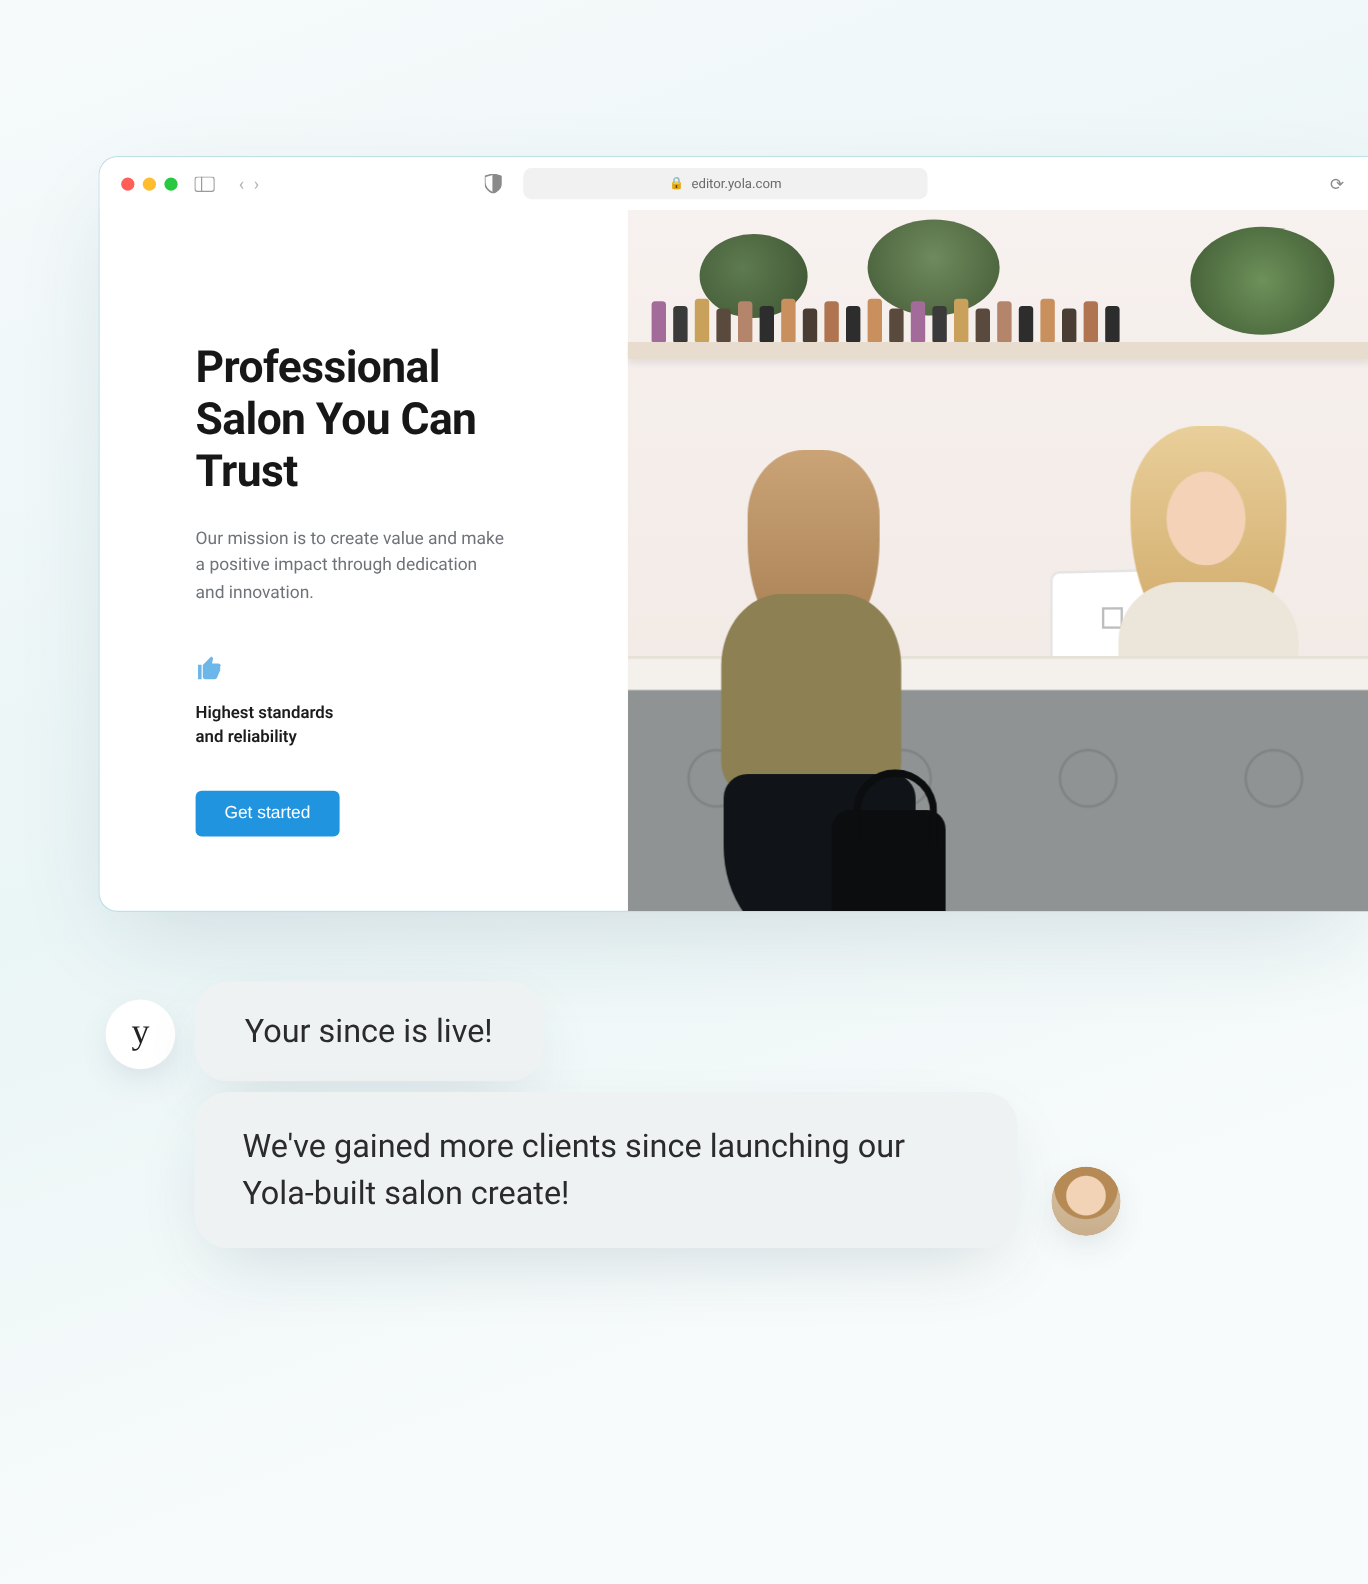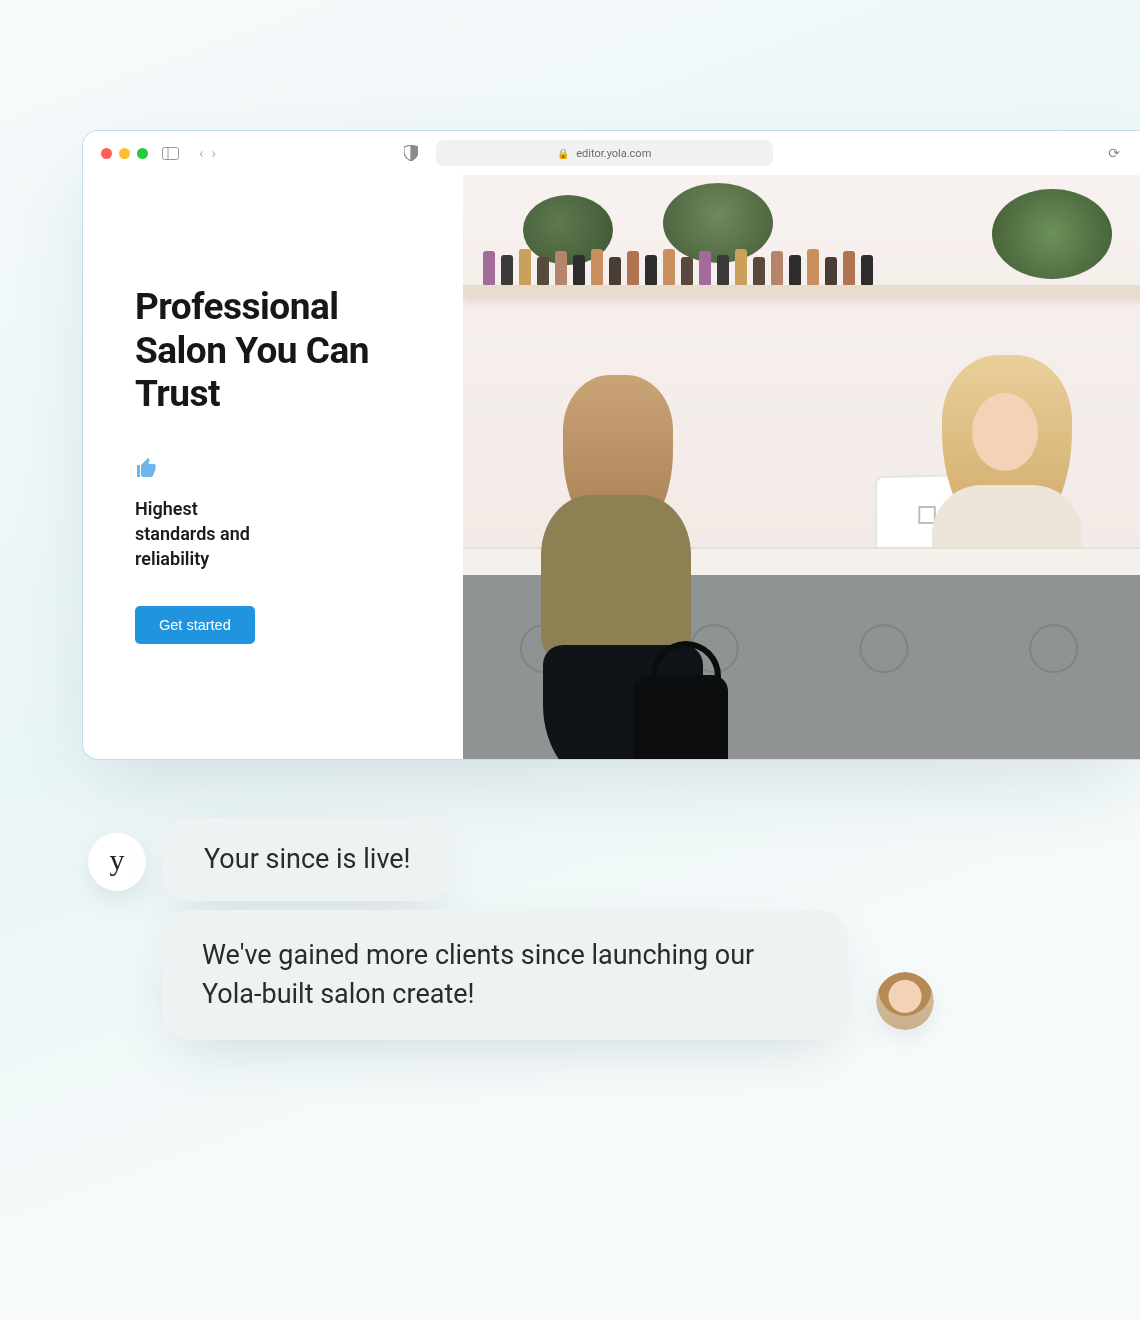--- a/index.html
+++ b/index.html
@@ -59,22 +59,22 @@
   }
   .addr .lock{font-size:10px;color:#8a8a8a;}
   .reload{color:#8a8a8a; margin-left:auto; margin-right:4px; font-size:14px;}
   .chrome-right{flex:1; display:flex; align-items:center;}
 
   .site {
     display:flex;
     height: calc(100% - 44px);
   }
   .left {
-    width: 380px;
-    padding: 110px 60px 0 52px;
+    width: 440px;
+    padding: 110px 60px 0 80px;
   }
   .headline {
     font-size: 37px;
     font-weight: 700;
     line-height: 1.18;
     color:#171717;
     letter-spacing:-.5px;
   }
   .mission {
     margin-top:22px;
@@ -86,21 +86,21 @@
   .features {
     display:flex;
     gap:28px;
     margin-top:40px;
   }
   .feat { width:130px; }
   .feat .ico { color:#6cb6e9; height:26px; }
   .feat .ico svg{width:24px;height:24px;fill:currentColor;}
   .feat .txt {
     margin-top:14px;
-    font-size:18px;
+    font-size:14px;
     font-weight:600;
     line-height:1.4;
     color:#1b1b1b;
   }
   .cta {
     margin-top:34px;
     display:inline-block;
     background:#2094df;
     color:#fff;
     font-size:14.5px;
@@ -213,20 +213,21 @@
       <span>editor.yola.com</span>
     </div>
     <div class="chrome-right">
       <span class="reload">⟳</span>
     </div>
   </div>
 
   <div class="site">
     <div class="left">
       <h1 class="headline">Professional Salon You Can Trust</h1>
+      <p class="mission">Our mission is to create value and make a positive impact through dedication and innovation.</p>
       <div class="features">
         <div class="feat">
           <div class="ico">
             <svg viewBox="0 0 24 24">
                 <path d="M2 21h3V9H2v12zm19-11c0-1.1-.9-2-2-2h-5.3l.8-3.8.03-.32c0-.41-.17-.79-.44-1.06L13 2 6.6 8.6C6.22 8.95 6 9.45 6 10v9c0 1.1.9 2 2 2h8c.83 0 1.54-.5 1.85-1.22l2.54-5.93c.08-.2.11-.4.11-.62V10z"></path>
               </svg>
           </div>
           <div class="txt">Highest standards and reliability</div>
         </div>
       </div>

